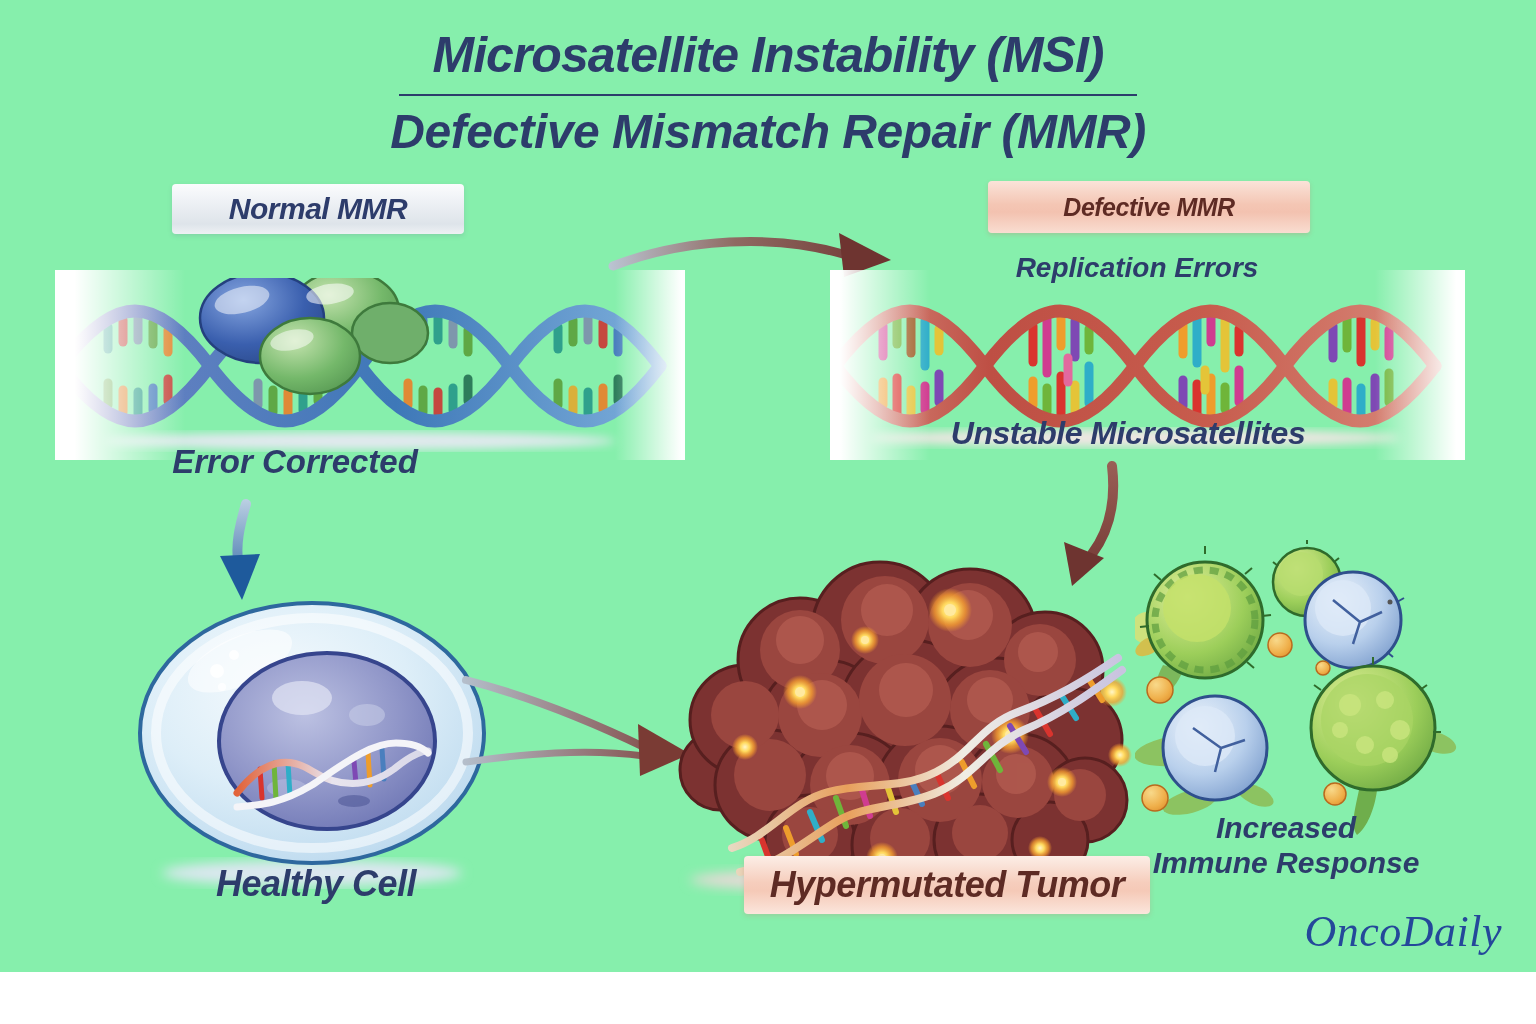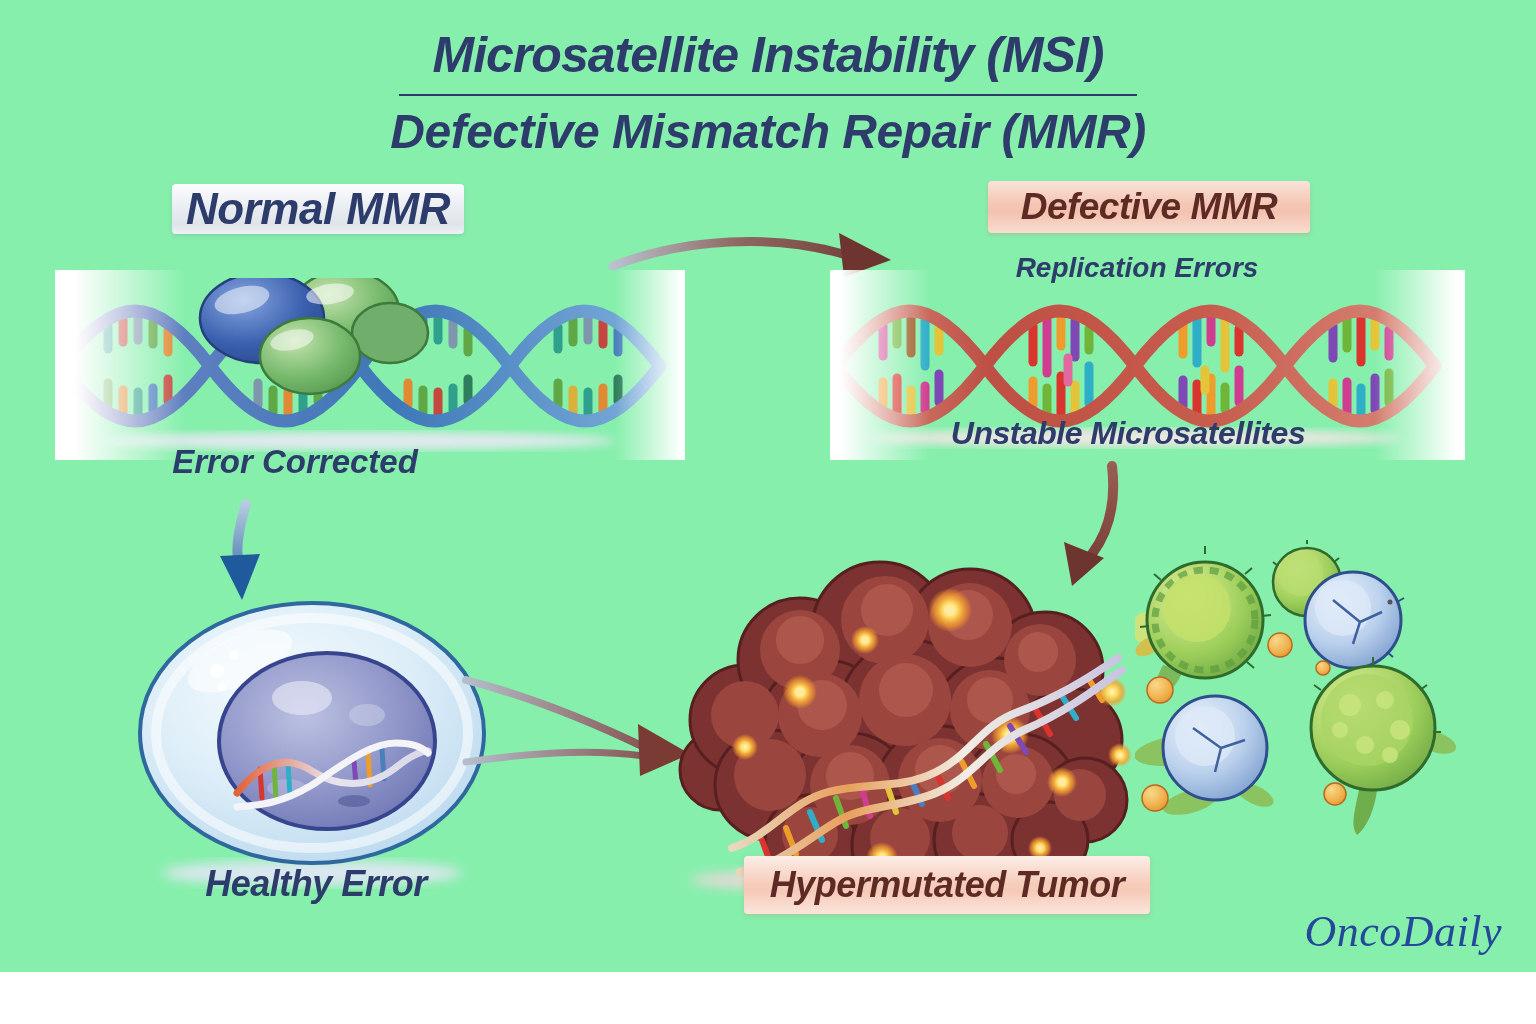--- a/index.html
+++ b/index.html
@@ -8,25 +8,25 @@
   .abs{position:absolute;}
   .lbl{color:#2d3c6b;font-weight:bold;text-align:center;line-height:1.12;}
   
   .title{left:0;right:0;top:26px;font-size:50px;letter-spacing:-1px;font-weight:bold;
          color:#2d3c6b;text-align:center;white-space:nowrap;}
   .title-rule{left:50%;transform:translateX(-50%);top:94px;width:738px;height:2px;background:#2d3c6b;}
   .subtitle{left:0;right:0;top:104px;font-size:48px;font-weight:bold;color:#2d3c6b;
             text-align:center;white-space:nowrap;letter-spacing:-0.5px;}
   
   .banner{border-radius:4px;text-align:center;font-weight:bold;white-space:nowrap;}
-  .banner-normal{left:172px;top:184px;width:292px;height:50px;line-height:50px;font-size:44px;
+  .banner-normal{left:172px;top:184px;width:292px;height:50px;line-height:50px;font-size:30px;
      color:#2d3c6b;letter-spacing:-0.5px;
      background:linear-gradient(180deg,#fbfcfd 0%,#eef1f5 35%,#dee4ea 80%,#eef1f4 100%);
      box-shadow:0 2px 4px rgba(120,135,150,0.25);}
-  .banner-defective{left:988px;top:181px;width:322px;height:52px;line-height:52px;font-size:37px;
+  .banner-defective{left:988px;top:181px;width:322px;height:52px;line-height:52px;font-size:25px;
      color:#5e2b24;letter-spacing:-0.5px;
      background:linear-gradient(180deg,#fae3d9 0%,#f4c6b4 45%,#f3c2b0 60%,#f9ddd1 100%);
      box-shadow:0 2px 4px rgba(190,140,120,0.35);}
   .banner-tumor{left:700px;top:856px;width:406px;height:58px;line-height:58px;font-size:36px;
      color:#5e2b24;letter-spacing:-0.5px;
      background:linear-gradient(180deg,#fceee7 0%,#f6cebd 45%,#f5c9b7 60%,#fbe6dc 100%);
      box-shadow:0 2px 5px rgba(190,140,120,0.3);margin-left:44px;}
   .spell{left:338px;top:246px;width:240px;font-size:28px;}
   .err-corr{left:155px;top:444px;width:280px;font-size:33px;}
   .healthy{left:166px;top:864px;width:300px;font-size:36px;letter-spacing:-0.5px;}
@@ -198,21 +198,21 @@
         <line x1="152" y1="170" x2="154" y2="206" stroke="#6fb53a"></line>
         <line x1="166" y1="170" x2="168" y2="203" stroke="#2faec8"></line>
         <line x1="232" y1="168" x2="234" y2="191" stroke="#7e49b4"></line>
         <line x1="246" y1="160" x2="248" y2="192" stroke="#ee9d2c"></line>
         <line x1="260" y1="156" x2="262" y2="186" stroke="#4a7fbe"></line>
       </g>
       <path d="M115,200 C140,168 165,162 190,178 C215,194 245,196 272,176 C288,163 298,158 306,158" fill="none" stroke="url(#gMini)" stroke-width="7" stroke-linecap="round"></path>
       <path d="M115,214 C140,212 160,210 190,192 C220,172 248,150 274,150 C290,150 300,154 306,160" fill="none" stroke="#f4f4f8" stroke-width="7" stroke-linecap="round"></path>
     </g>
   </svg>
-  <div class="abs lbl healthy">Healthy Error</div>
+  <div class="abs lbl healthy">Healthy Cell</div>
 
   <svg class="abs" style="left:458px;top:662px;" width="235" height="135" viewBox="0 0 235 135">
     <defs>
       <linearGradient id="gSw" x1="0" y1="0" x2="235" y2="0" gradientUnits="userSpaceOnUse">
         <stop offset="0" stop-color="#b6c2cf"></stop>
           <stop offset="1" stop-color="#7a3b34"></stop>
       </linearGradient>
     </defs>
     <path d="M8,18 C70,34 130,58 188,86" fill="none" stroke="url(#gSw)" stroke-width="8" stroke-linecap="round"></path>
     <path d="M8,100 C66,92 128,86 186,94" fill="none" stroke="url(#gSw)" stroke-width="7" stroke-linecap="round"></path>
@@ -497,16 +497,20 @@
     <g stroke="#b96a1e" stroke-width="1.5" fill="url(#oP)">
       <circle cx="145" cy="105" r="12"></circle>
         <circle cx="25" cy="150" r="13"></circle>
         <circle cx="20" cy="258" r="13"></circle>
       <circle cx="200" cy="254" r="11"></circle>
         <circle cx="188" cy="128" r="7"></circle>
     </g>
     <circle cx="255" cy="62" r="2.5" fill="#555555"></circle>
   </svg>
 
+  <div class="abs lbl immune">
+    <div>Increased</div>
+    <div>Immune Response</div>
+  </div>
 
   <div class="abs brand">OncoDaily</div>
 
 </div>
 
 </body></html>

